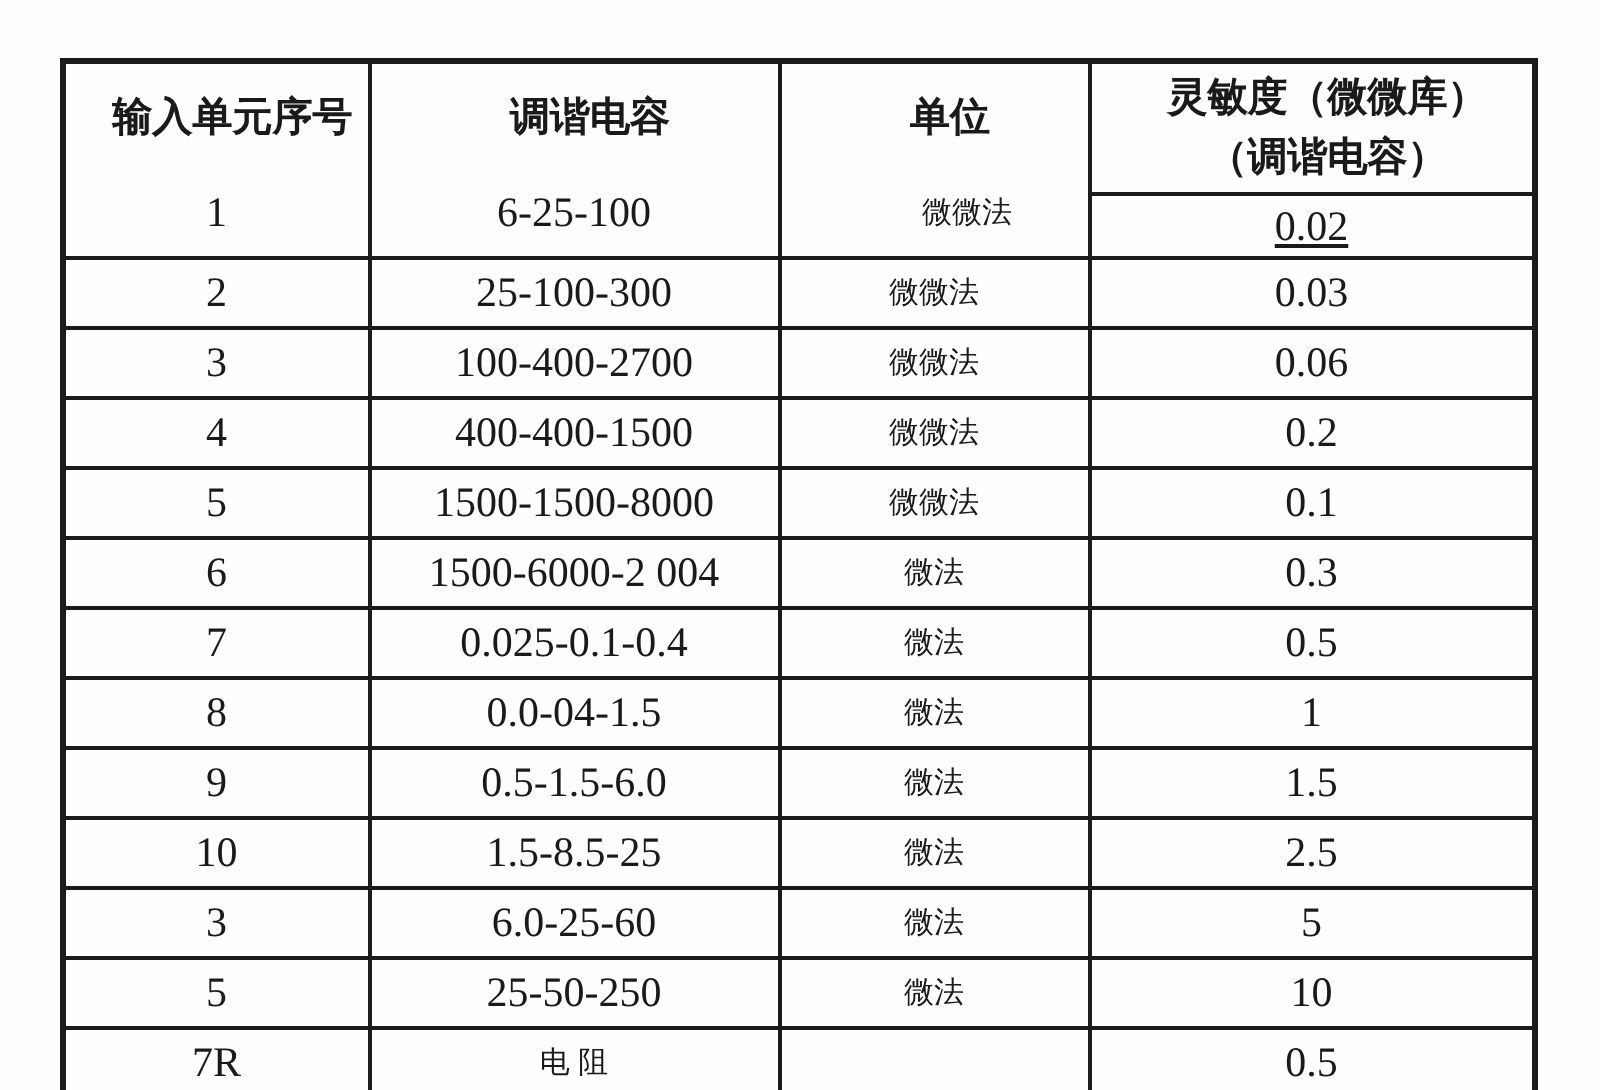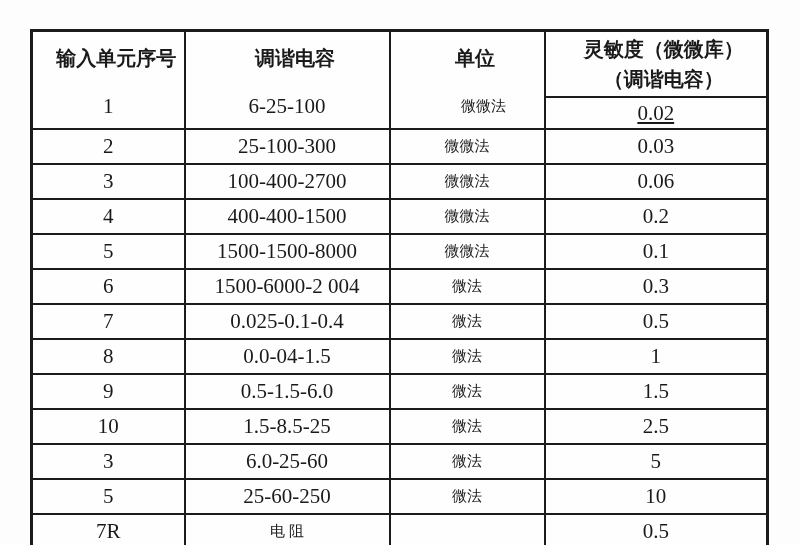--- a/index.html
+++ b/index.html
@@ -172,21 +172,21 @@
         <td class="num">2.5</td>
       </tr>
       <tr class="body-row">
         <td class="num">3</td>
         <td class="num">6.0-25-60</td>
         <td class="cjk">微法</td>
         <td class="num">5</td>
       </tr>
       <tr class="body-row">
         <td class="num">5</td>
-        <td class="num">25-60-250</td>
+        <td class="num">25-50-250</td>
         <td class="cjk">微法</td>
         <td class="num">10</td>
       </tr>
       <tr class="body-row">
         <td class="num">7R</td>
         <td class="cjk">电 阻</td>
         <td class="cjk"></td>
         <td class="num">0.5</td>
       </tr>
     </tbody>

